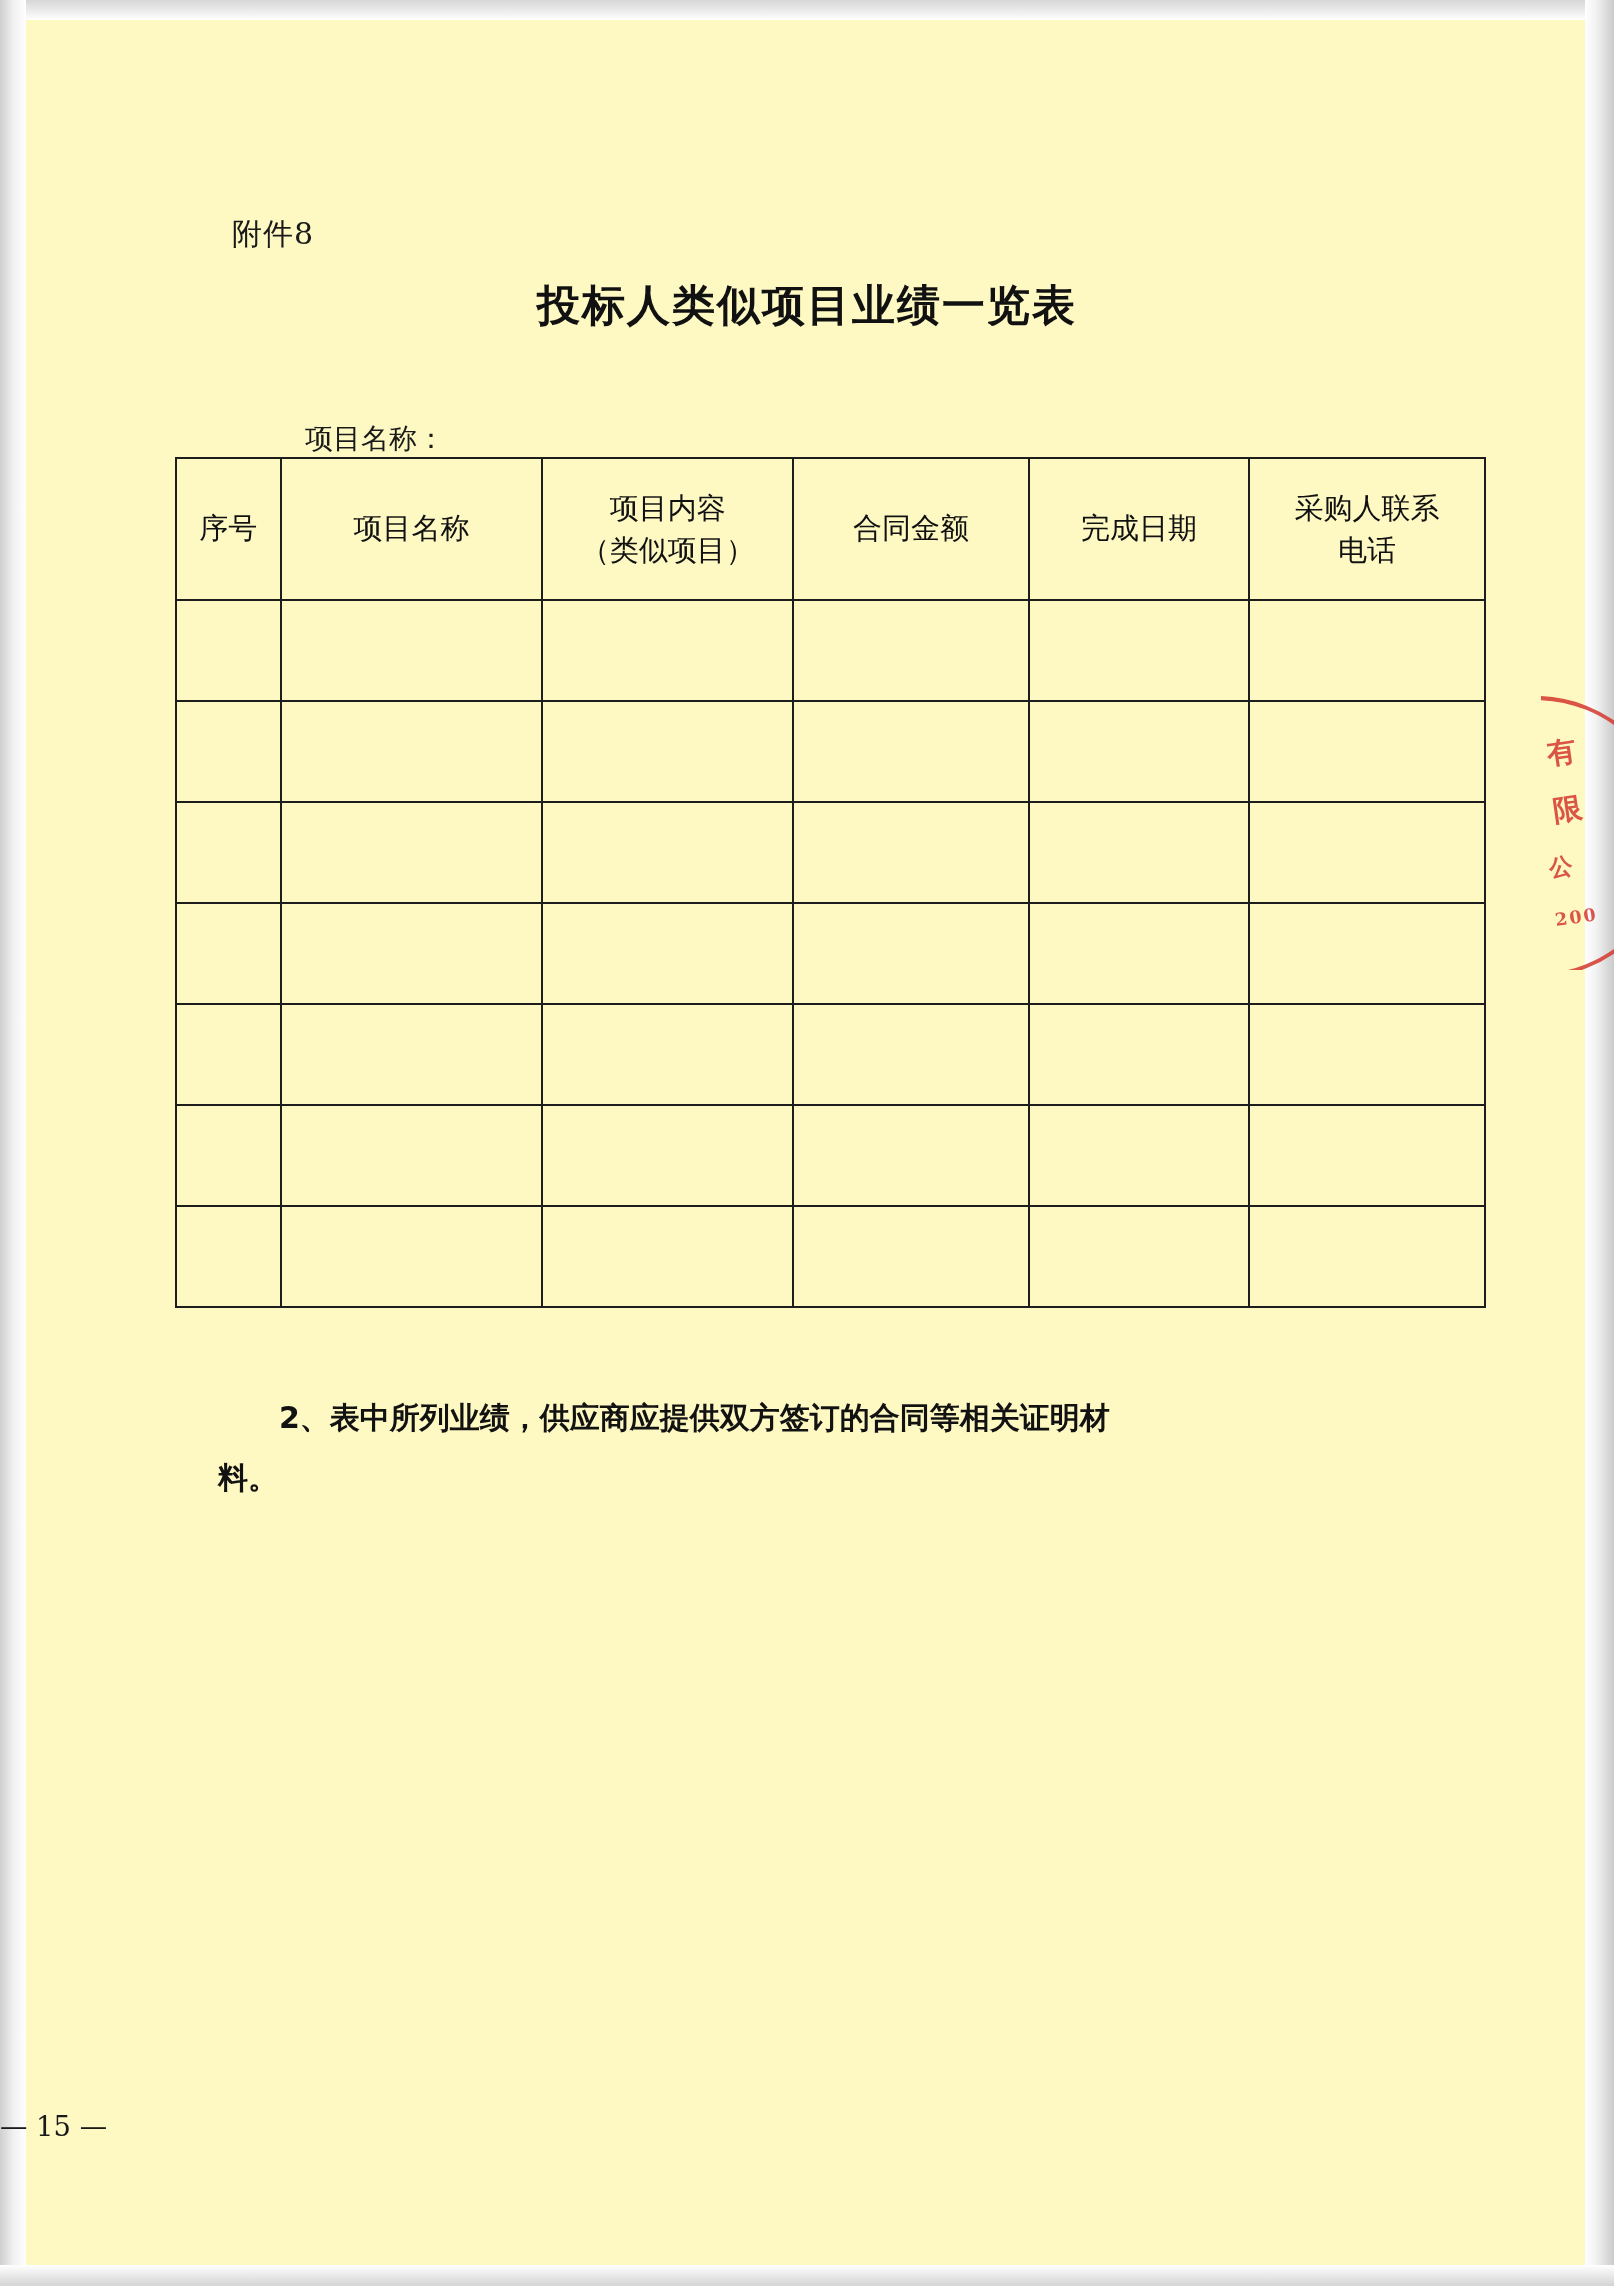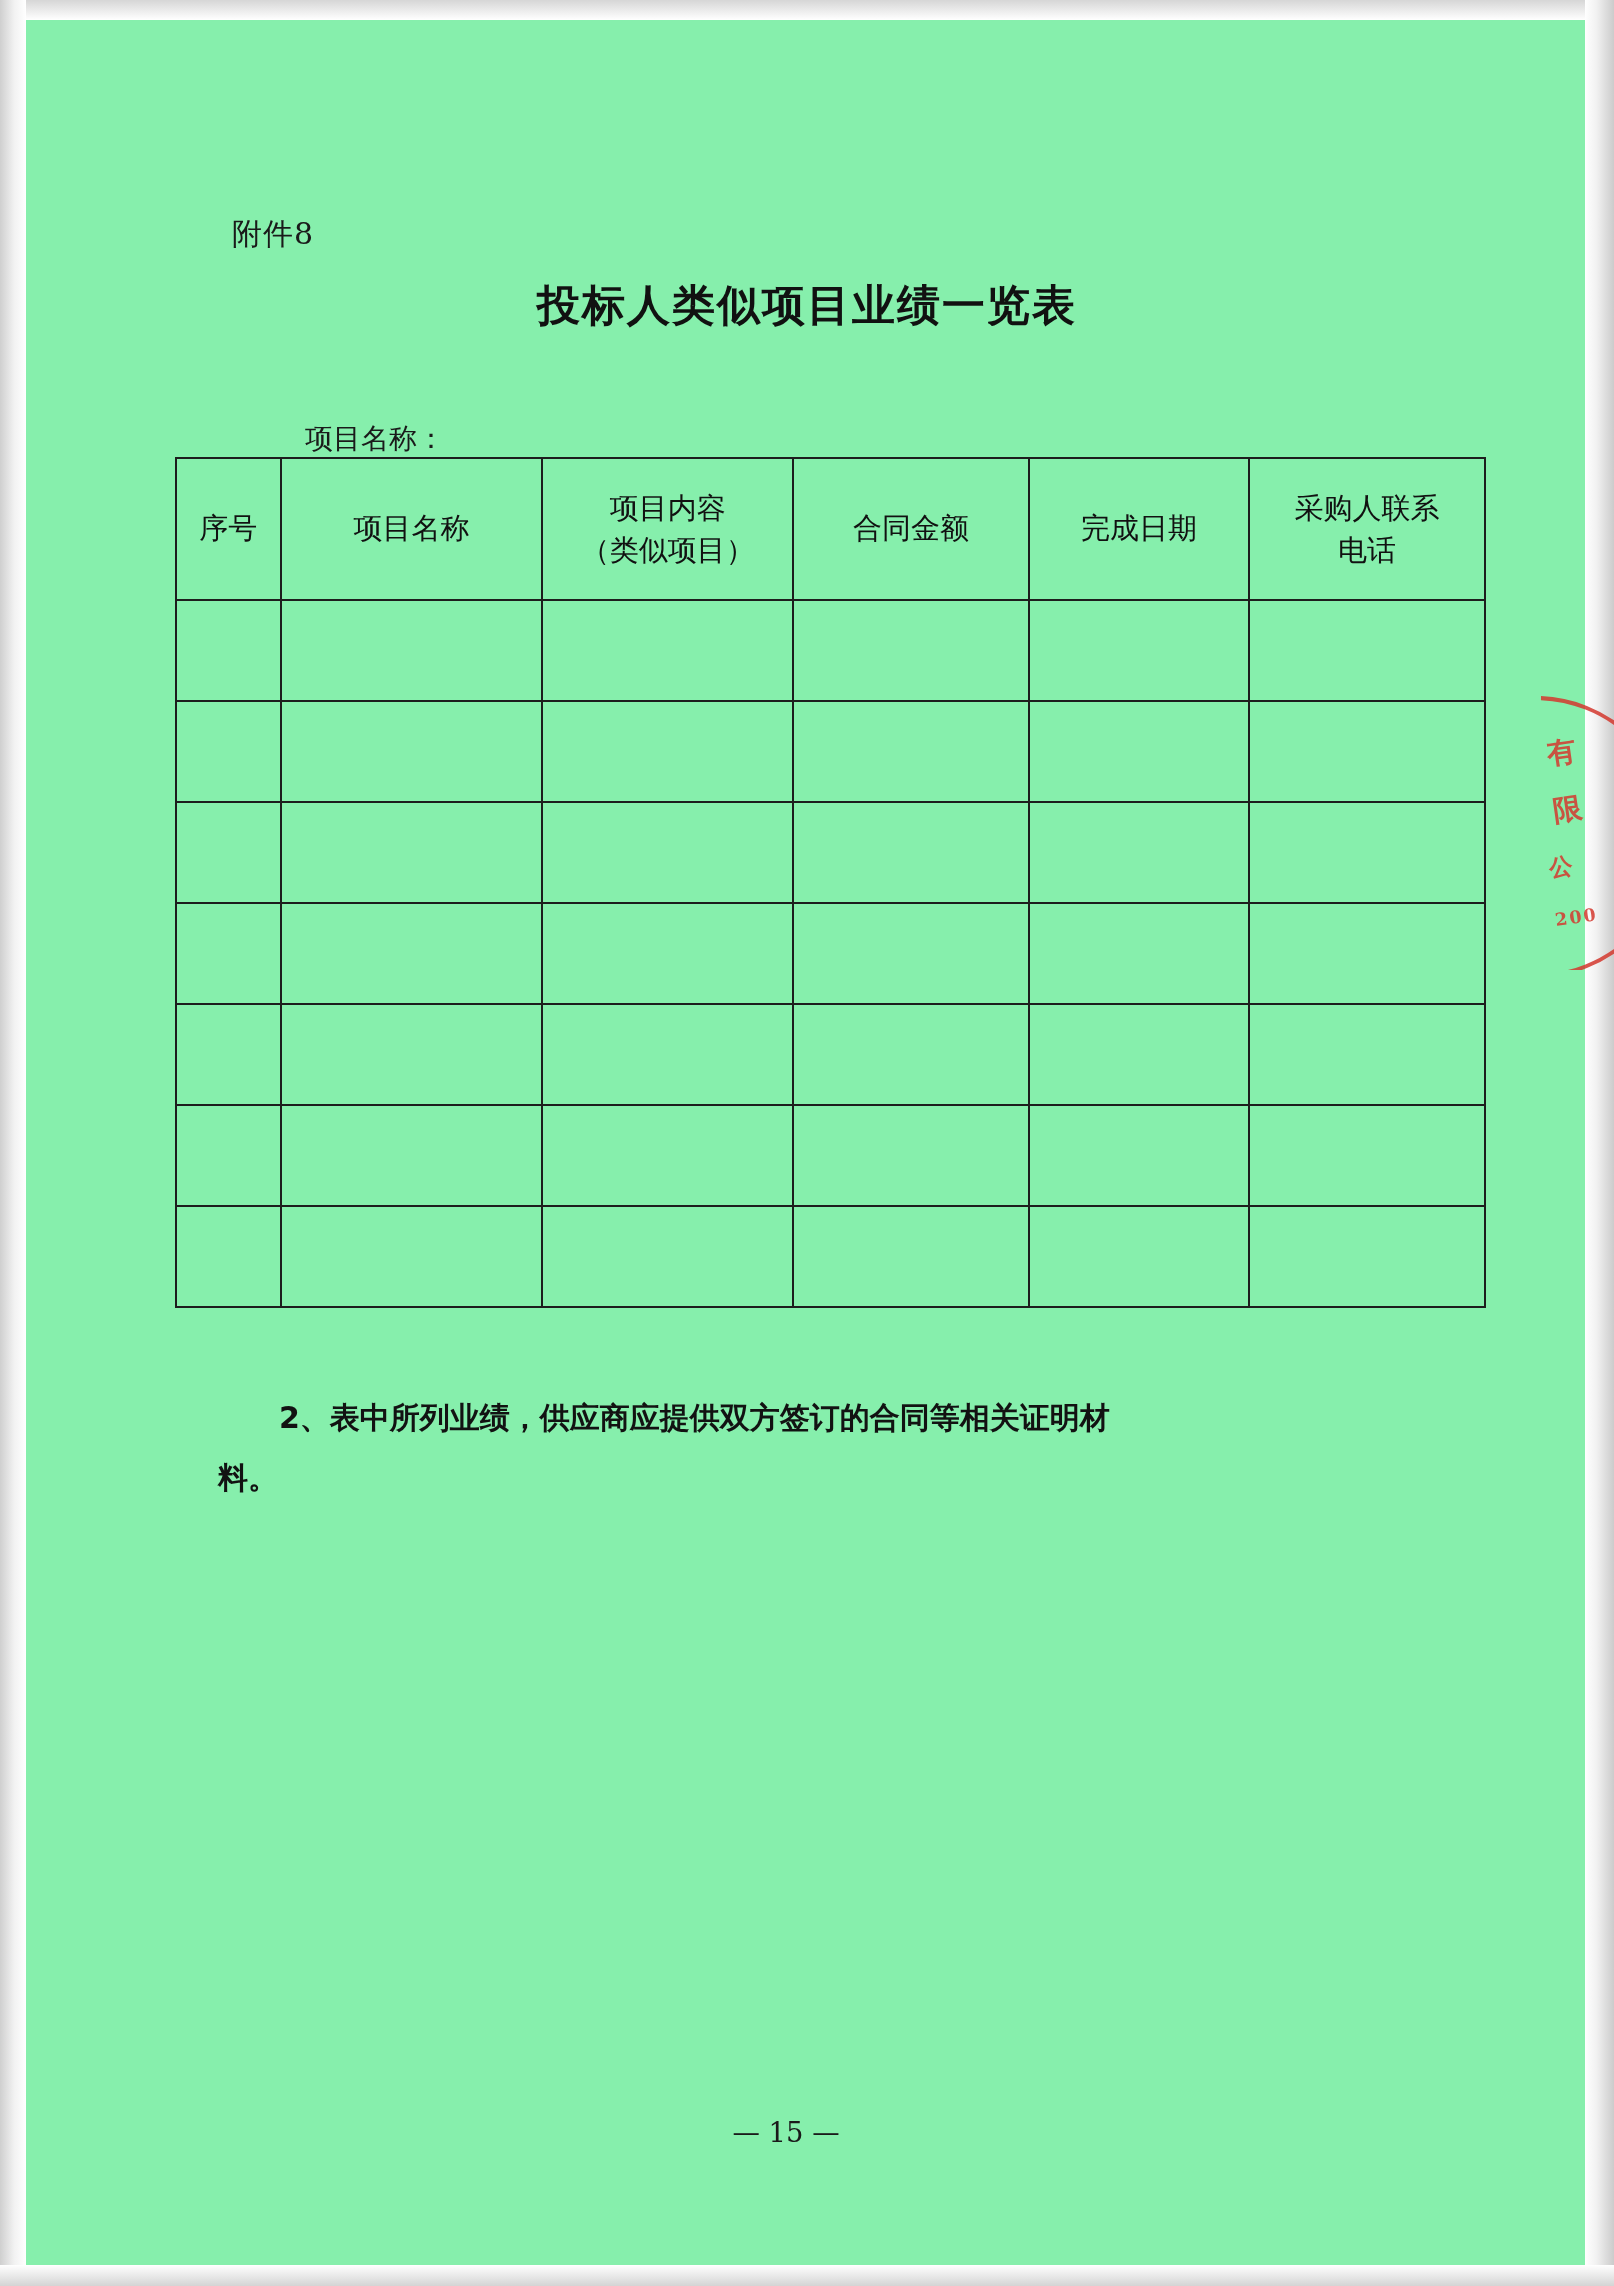--- a/index.html
+++ b/index.html
@@ -8,21 +8,21 @@
     background: #8a8a8a;
   }
   body {
     font-family: "DejaVu Serif", "Liberation Serif", serif;
   }
   .page {
     position: relative;
     width: 1614px;
     height: 2287px;
     margin: 0 auto;
-    background: #86efac;
+    background: #fef9c3;
     overflow: hidden;
   }
   
   .scan-edge-left {
     position: absolute;
     left: 0; top: 0;
     width: 25.5px; height: 100%;
     background: linear-gradient(to right, #cfcfcf 0%, #f2f2f2 55%, #ffffff 100%);
   }
   .scan-edge-right {
@@ -129,23 +129,22 @@
   .notes p {
     margin: 0 0 7.8px 0;
   }
   .notes .indent {
     text-indent: 61px;
   }
 
   .page-number {
     position: absolute;
     left: 0;
-    bottom: 139px;
+    bottom: 145px;
     width: 1572px;
-    text-align: center;
     font-size: 27.4px;
     color: #1a1a1a;
     font-family: "DejaVu Serif", "Liberation Serif", serif;
   }
 
   
   .seal-fragment {
     position: absolute;
     left: 1541px;
     top: 696px;

